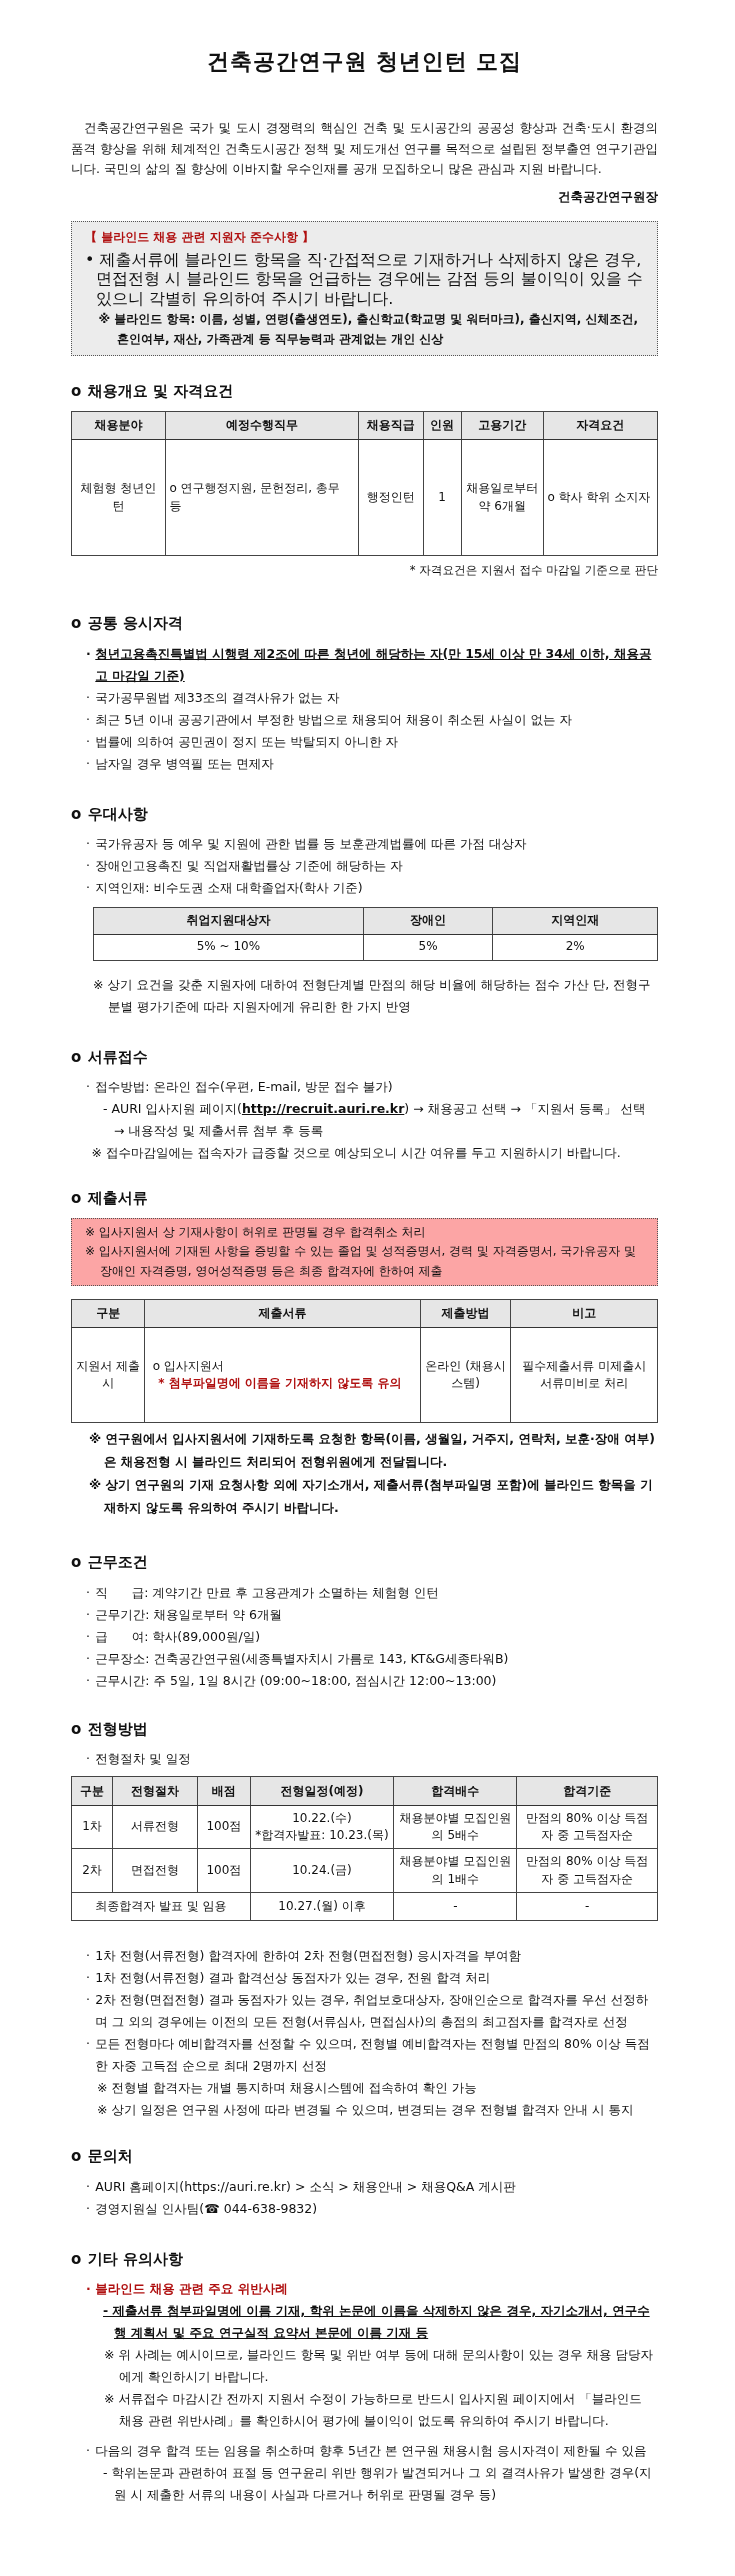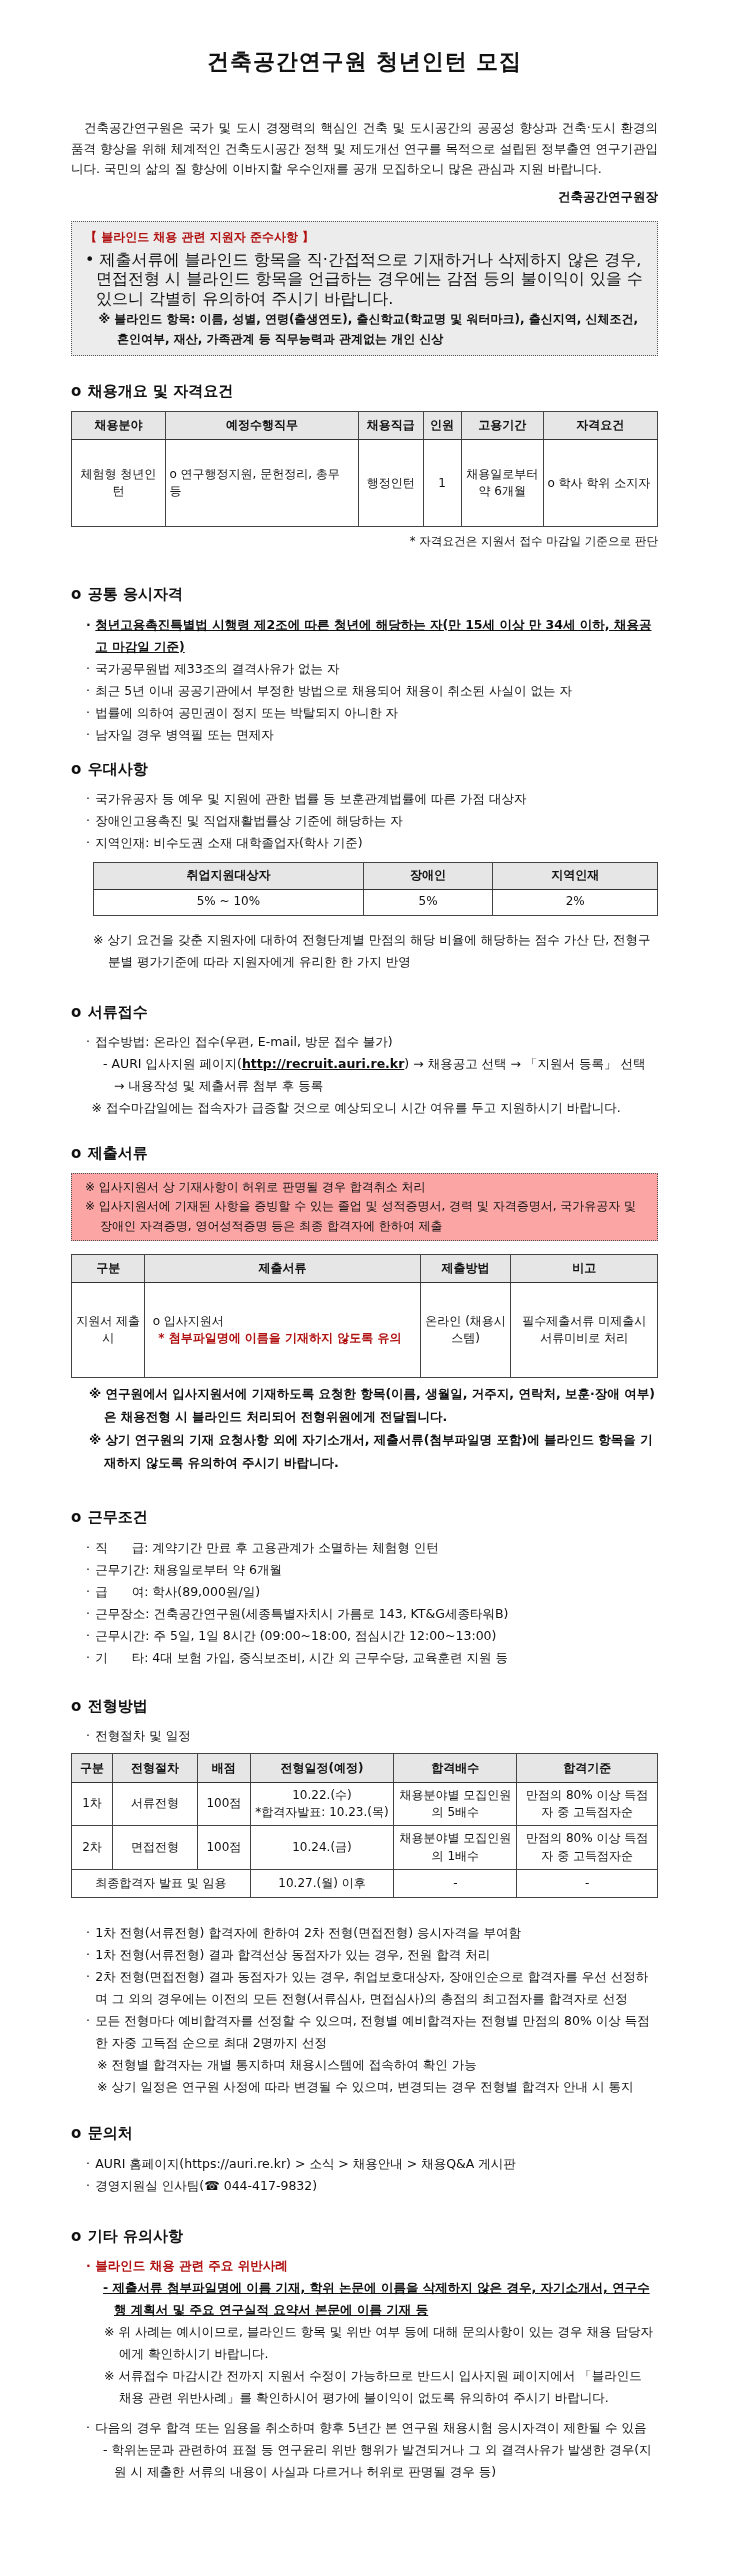--- a/index.html
+++ b/index.html
@@ -105,42 +105,42 @@
       </colgroup>
     <tbody>
         <tr>
       <th>채용분야</th>
       <th>예정수행직무</th>
       <th>채용직급</th>
       <th>인원</th>
       <th>고용기간</th>
       <th>자격요건</th>
     </tr>
-    <tr style="height:87px">
+    <tr style="height:116px">
       <td>체험형 청년인턴</td>
       <td style="text-align:left">o 연구행정지원, 문헌정리, 총무 등</td>
       <td>행정인턴</td>
       <td>1</td>
       <td>채용일로부터 약 6개월</td>
       <td style="text-align:left">o 학사 학위 소지자</td>
     </tr>
   </tbody>
     </table>
   <div class="note-right">* 자격요건은 지원서 접수 마감일 기준으로 판단</div>
 
   <div class="section-heading" style="margin-top:32px"><span class="bullet">o</span><span>공통 응시자격</span></div>
   <div class="items">
     <div class="item bold-ul"><span class="dot">·</span><span>청년고용촉진특별법 시행령 제2조에 따른 청년에 해당하는 자(만 15세 이상 만 34세 이하, 채용공고 마감일 기준)</span></div>
     <div class="item"><span class="dot">·</span><span>국가공무원법 제33조의 결격사유가 없는 자</span></div>
     <div class="item"><span class="dot">·</span><span>최근 5년 이내 공공기관에서 부정한 방법으로 채용되어 채용이 취소된 사실이 없는 자</span></div>
     <div class="item"><span class="dot">·</span><span>법률에 의하여 공민권이 정지 또는 박탈되지 아니한 자</span></div>
     <div class="item"><span class="dot">·</span><span>남자일 경우 병역필 또는 면제자</span></div>
   </div>
 
-  <div class="section-heading" style="margin-top:12px"><span class="bullet">o</span><span>우대사항</span></div>
+  <div class="section-heading" style="margin-top:28px"><span class="bullet">o</span><span>우대사항</span></div>
   <div class="items">
     <div class="item"><span class="dot">·</span><span>국가유공자 등 예우 및 지원에 관한 법률 등 보훈관계법률에 따른 가점 대상자</span></div>
     <div class="item"><span class="dot">·</span><span>장애인고용촉진 및 직업재활법률상 기준에 해당하는 자</span></div>
     <div class="item"><span class="dot">·</span><span>지역인재: 비수도권 소재 대학졸업자(학사 기준)</span></div>
   </div>
   <table class="doc-table pref-table">
     <tbody>
         <tr>
       <th>취업지원대상자</th>
       <th>장애인</th>
@@ -197,21 +197,20 @@
     <div class="bold-note">※ 상기 연구원의 기재 요청사항 외에 자기소개서, 제출서류(첨부파일명 포함)에 블라인드 항목을 기재하지 않도록 유의하여 주시기 바랍니다.</div>
   </div>
 
   <div class="section-heading" style="margin-top:32px"><span class="bullet">o</span><span>근무조건</span></div>
   <div class="items">
     <div class="item"><span class="dot">·</span><span style="white-space:pre">직      급</span>: <span>계약기간 만료 후 고용관계가 소멸하는 체험형 인턴</span></div>
     <div class="item"><span class="dot">·</span><span style="white-space:pre">근무기간</span>: <span>채용일로부터 약 6개월</span></div>
     <div class="item"><span class="dot">·</span><span style="white-space:pre">급      여</span>: <span>학사(89,000원/일)</span></div>
     <div class="item"><span class="dot">·</span><span style="white-space:pre">근무장소</span>: <span>건축공간연구원(세종특별자치시 가름로 143, KT&amp;G세종타워B)</span></div>
     <div class="item"><span class="dot">·</span><span style="white-space:pre">근무시간</span>: <span>주 5일, 1일 8시간 (09:00~18:00, 점심시간 12:00~13:00)</span></div>
-    <div class="item"><span class="dot">·</span><span style="white-space:pre">기      타</span>: <span>4대 보험 가입, 중식보조비, 시간 외 근무수당, 교육훈련 지원 등</span></div>
   </div>
 
   <div class="section-heading" style="margin-top:26px"><span class="bullet">o</span><span>전형방법</span></div>
   <div class="items">
     <div class="item"><span class="dot">·</span><span>전형절차 및 일정</span></div>
   </div>
   <table class="doc-table screen-table" style="margin-top:5.6px">
     <colgroup>
         <col style="width:7%">
         <col style="width:14.5%">
@@ -261,21 +260,21 @@
     <div class="item"><span class="dot">·</span><span>1차 전형(서류전형) 결과 합격선상 동점자가 있는 경우, 전원 합격 처리</span></div>
     <div class="item"><span class="dot">·</span><span>2차 전형(면접전형) 결과 동점자가 있는 경우, 취업보호대상자, 장애인순으로 합격자를 우선 선정하며 그 외의 경우에는 이전의 모든 전형(서류심사, 면접심사)의 총점의 최고점자를 합격자로 선정</span></div>
     <div class="item"><span class="dot">·</span><span>모든 전형마다 예비합격자를 선정할 수 있으며, 전형별 예비합격자는 전형별 만점의 80% 이상 득점한 자중 고득점 순으로 최대 2명까지 선정</span></div>
     <div class="refnote" style="padding-left:26px">※ 전형별 합격자는 개별 통지하며 채용시스템에 접속하여 확인 가능</div>
     <div class="refnote" style="padding-left:26px">※ 상기 일정은 연구원 사정에 따라 변경될 수 있으며, 변경되는 경우 전형별 합격자 안내 시 통지</div>
   </div>
 
   <div class="section-heading" style="margin-top:24px"><span class="bullet">o</span><span>문의처</span></div>
   <div class="items">
     <div class="item"><span class="dot">·</span><span>AURI 홈페이지(https://auri.re.kr) &gt; 소식 &gt; 채용안내 &gt; 채용Q&amp;A 게시판</span></div>
-    <div class="item"><span class="dot">·</span><span>경영지원실 인사팀(☎ 044-417-9832)</span></div>
+    <div class="item"><span class="dot">·</span><span>경영지원실 인사팀(☎ 044-638-9832)</span></div>
   </div>
 
   <div class="section-heading" style="margin-top:28px"><span class="bullet">o</span><span>기타 유의사항</span></div>
   <div class="items">
     <div class="item red"><span class="dot">·</span><span>블라인드 채용 관련 주요 위반사례</span></div>
     <div class="subitem" style="font-weight:bold;text-decoration:underline">- 제출서류 첨부파일명에 이름 기재, 학위 논문에 이름을 삭제하지 않은 경우, 자기소개서, 연구수행 계획서 및 주요 연구실적 요약서 본문에 이름 기재 등</div>
     <div class="refnote">※ 위 사례는 예시이므로, 블라인드 항목 및 위반 여부 등에 대해 문의사항이 있는 경우 채용 담당자에게 확인하시기 바랍니다.</div>
     <div class="refnote">※ 서류접수 마감시간 전까지 지원서 수정이 가능하므로 반드시 입사지원 페이지에서 「블라인드 채용 관련 위반사례」를 확인하시어 평가에 불이익이 없도록 유의하여 주시기 바랍니다.</div>
     <div class="item" style="margin-top:7.4px"><span class="dot">·</span><span>다음의 경우 합격 또는 임용을 취소하며 향후 5년간 본 연구원 채용시험 응시자격이 제한될 수 있음</span></div>
     <div class="subitem">- 학위논문과 관련하여 표절 등 연구윤리 위반 행위가 발견되거나 그 외 결격사유가 발생한 경우(지원 시 제출한 서류의 내용이 사실과 다르거나 허위로 판명될 경우 등)</div>

